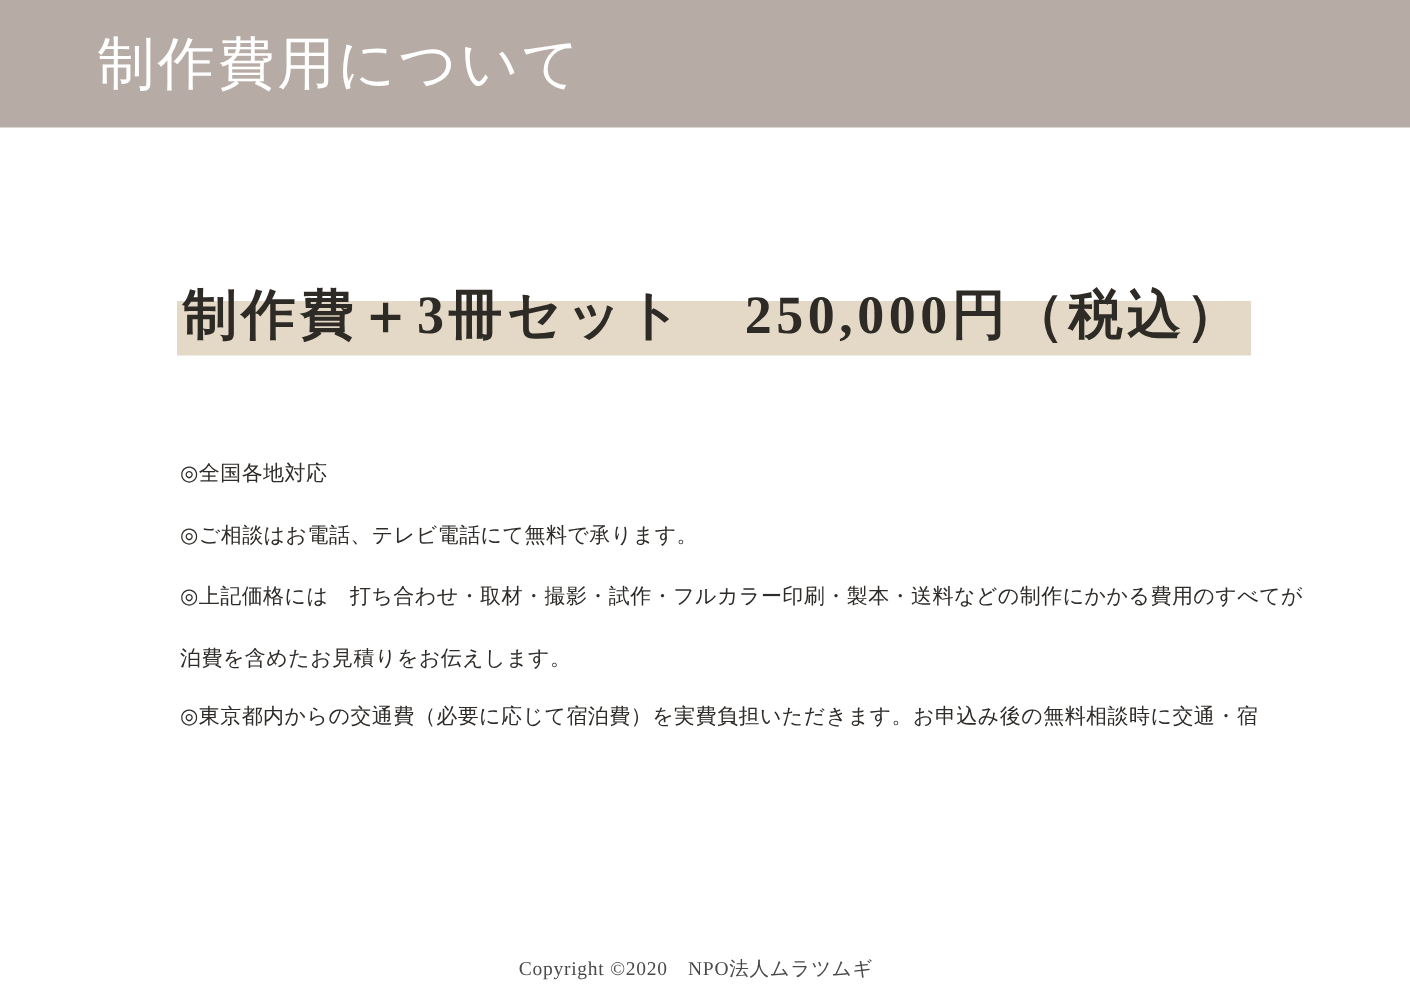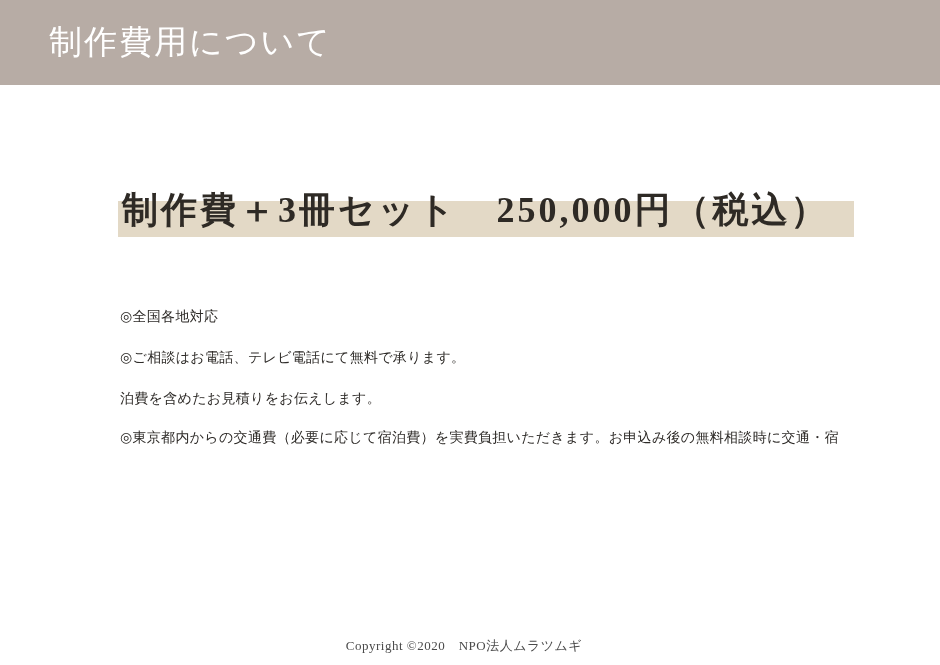--- a/index.html
+++ b/index.html
@@ -19,40 +19,40 @@
   
   .page-header {
     height: 85px;
     background: var(--header-bg, #b7aca5);
     display: flex;
     align-items: center;
     padding-left: 49px;
     box-sizing: border-box;
   }
   .page-title {
-    margin: 0;
-    font-size: 33px;
+    margin: 16px;
+    font-size: 38px;
     font-weight: 500;
     letter-spacing: 2px;
     color: var(--header-text, #ffffff);
   }
 
   
   .price-heading {
     margin: 104px 0 0 118px;
     font-size: 36px;
     font-weight: 600;
     line-height: 1.2;
     white-space: nowrap;
     color: var(--heading-text, #2e2a25);
   }
   .price-highlight {
     display: inline-block;
     letter-spacing: 3px;
-    padding: 0 24px 5px 4px;
+    padding: 0 4px 5px 4px;
     background: linear-gradient(to bottom,
       transparent 12px,
       var(--highlight, #e3d9c6) 12px);
   }
 
   
   .notes {
     margin: 60px 120px 0 120px;
     font-size: 14px;
     line-height: 39px;
@@ -98,20 +98,21 @@
 
       <p class="note">
         <span class="note-line">◎全国各地対応</span>
       </p>
 
       <p class="note">
         <span class="note-line">◎ご相談はお電話、テレビ電話にて無料で承ります。</span>
       </p>
 
       <p class="note">
+        <span class="note-line">◎上記価格には　打ち合わせ・取材・撮影・試作・フルカラー印刷・製本・送料などの制作にかかる費用のすべてが</span>
       </p>
 
       <p class="note">
         <span class="note-line">泊費を含めたお見積りをお伝えします。</span>
         <span class="note-line">◎東京都内からの交通費（必要に応じて宿泊費）を実費負担いただきます。お申込み後の無料相談時に交通・宿</span>
       </p>
 
 
     </section>
   </main>

